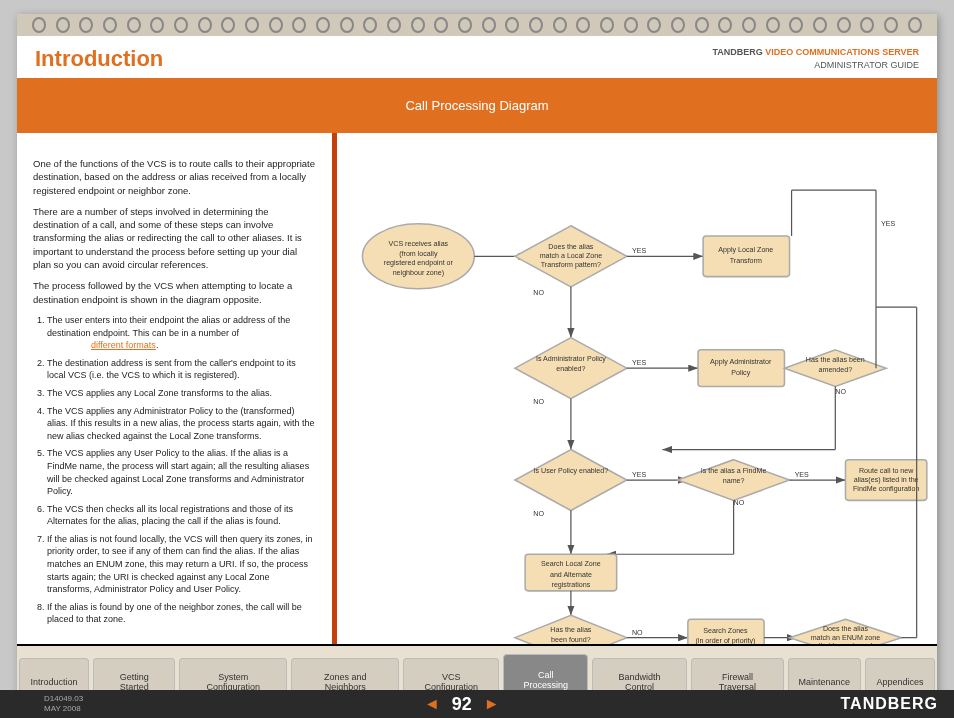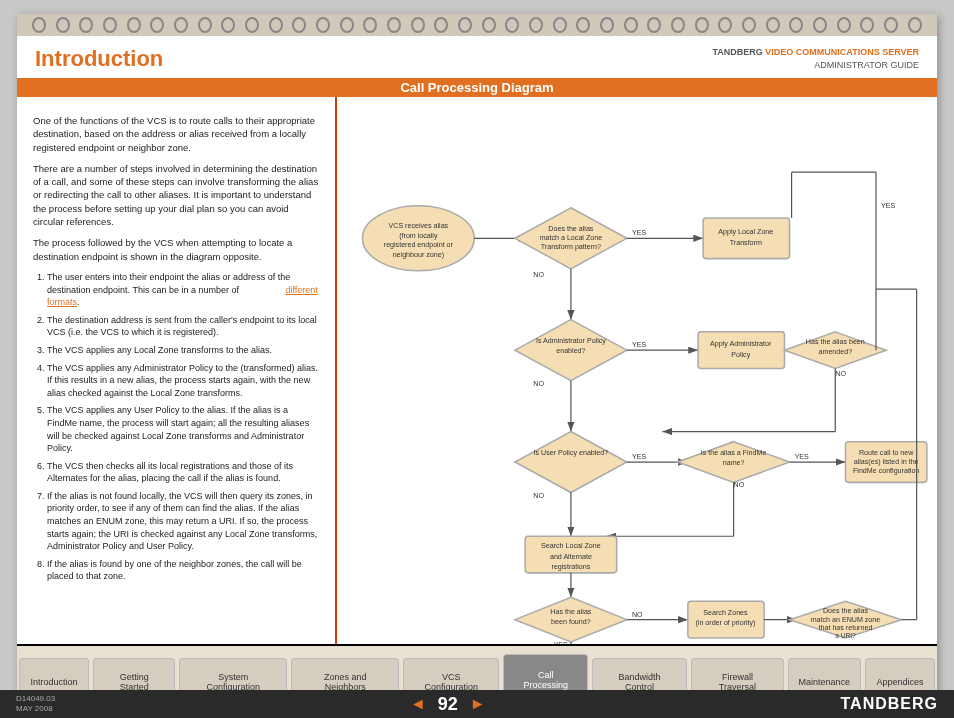--- a/index.html
+++ b/index.html
@@ -78,42 +78,42 @@
     }
     .header-right .brand .highlight {
       color: #e07020;
     }
 
     
     .orange-banner {
       background: #e07020;
       color: white;
       text-align: center;
-      padding: 2px 0;
+      padding: 20px 0;
       font-size: 13px;
-      font-weight: bold;
+      font-weight: normal;
     }
 
     
     .body-split {
       display: flex;
       flex: 1;
       overflow: hidden;
     }
 
     
     .left-panel {
       width: 320px;
       min-width: 320px;
-      padding: 17px 16px;
+      padding: 24px 16px;
       font-size: 9.5px;
       color: #222;
       line-height: 1.4;
       overflow-y: auto;
-      border-right: 2px solid #c2410c;
+      border-right: 5px solid #c2410c;
     }
     .left-panel p {
       margin-bottom: 8px;
     }
     .left-panel .section-title {
       color: #e07020;
       font-weight: bold;
       font-size: 11px;
       margin: 10px 0 6px;
     }
@@ -196,20 +196,21 @@
       left: 0;
       display: flex;
       align-items: center;
       justify-content: space-between;
       padding: 0 16px;
     }
     .footer-left {
       font-size: 8px;
       color: #aaa;
       line-height: 1.3;
+      margin-left: 28px;
     }
     .footer-nav {
       display: flex;
       align-items: center;
       gap: 12px;
     }
     .nav-arrow {
       color: #e07020;
       font-size: 16px;
       cursor: pointer;

